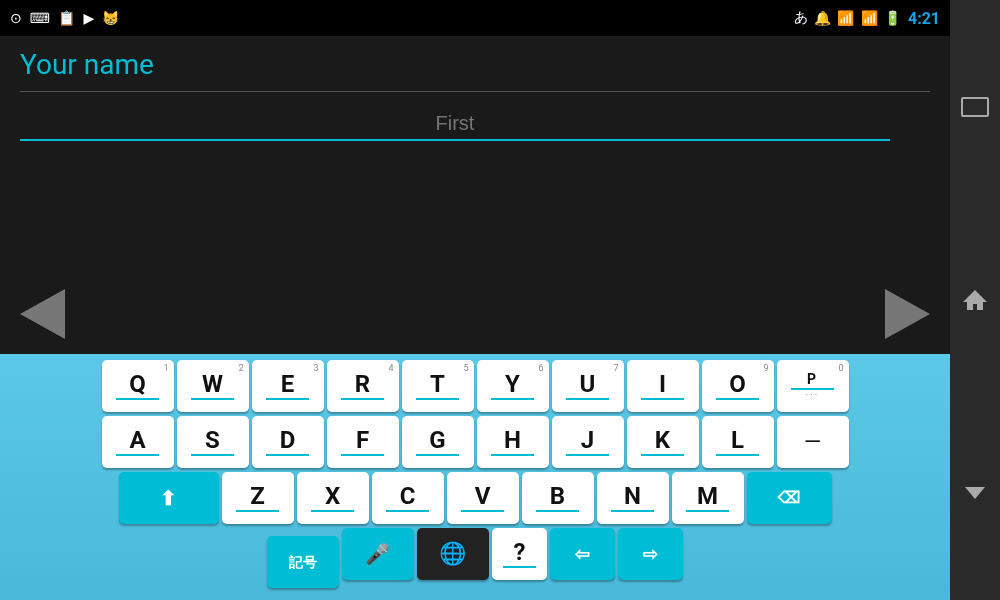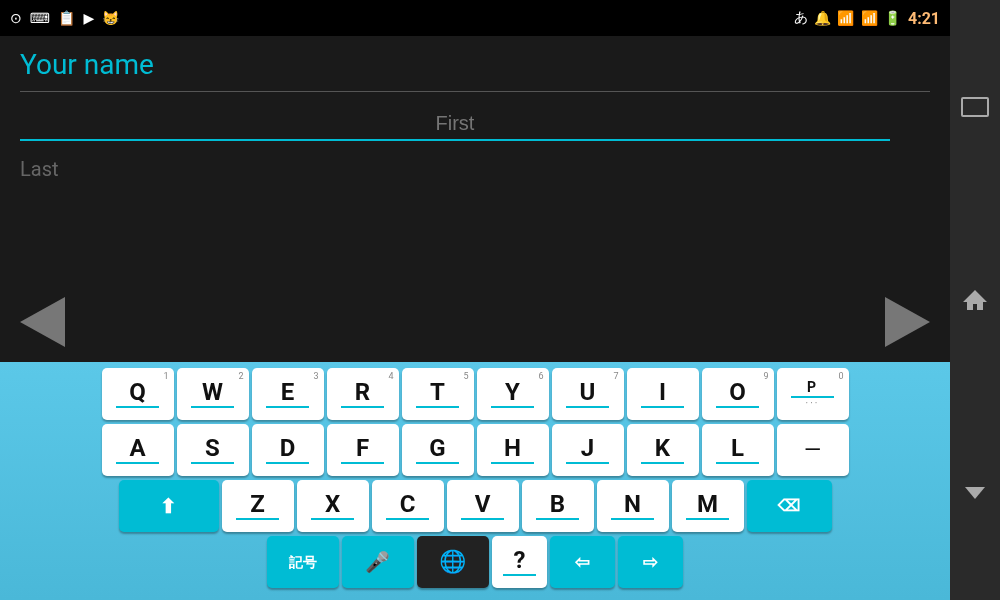--- a/index.html
+++ b/index.html
@@ -42,21 +42,21 @@
     .status-bar-right {
       display: flex;
       align-items: center;
       gap: 6px;
       color: #fff;
       font-size: 14px;
     }
     .status-time {
       font-size: 16px;
       font-weight: bold;
-      color: #fdba74;
+      color: #0ea5e9;
     }
     .status-jp {
       font-size: 14px;
       color: #fff;
     }
 
     
     .app-content {
       flex: 1;
       background: #1a1a1a;
@@ -301,21 +301,20 @@
     </div>
   </div>
 
   <div class="app-content">
     <div class="title-area">
       <div class="page-title">Your name</div>
       <div class="title-divider"></div>
     </div>
     <div class="form-area">
       <input class="input-field" type="text" placeholder="First" style="">
-      <span class="input-label-last">Last</span>
     </div>
   </div>
 
   <div class="nav-arrows">
     <div class="arrow-left-shape"></div>
     <div class="arrow-right-shape"></div>
   </div>
 
   <div class="keyboard">
 
@@ -445,21 +444,21 @@
       <div class="kb-key">
           <span class="key-letter">M</span>
           <div class="key-underline"></div>
         </div>
       <div class="kb-key delete-key">
           <span class="key-letter">⌫</span>
         </div>
     </div>
 
     <div class="kb-row">
-      <div class="kb-key action-key" style="min-width:72px;">
+      <div class="kb-key action-key" style="min-width:72px;margin-top:8px;">
           <span class="key-letter" style="font-size:14px;color:white;">記号</span>
         </div>
       <div class="kb-key action-key" style="min-width:72px;">
           <span class="key-letter" style="font-size:20px;color:white;">🎤</span>
         </div>
       <div class="kb-key globe-key" style="min-width:72px;">
           <span class="key-letter" style="font-size:22px;">🌐</span>
         </div>
       <div class="kb-key" style="min-width:55px;">
           <span class="key-letter">?</span>

